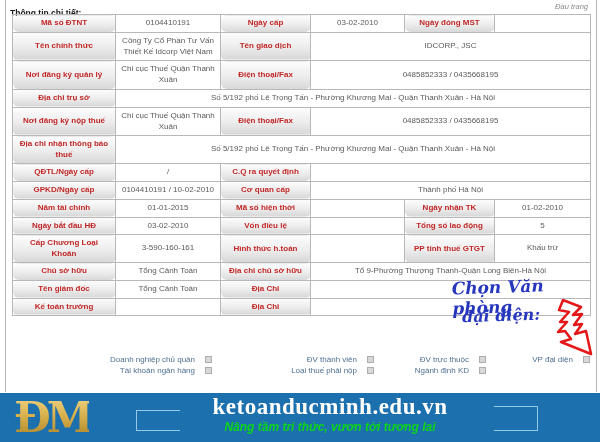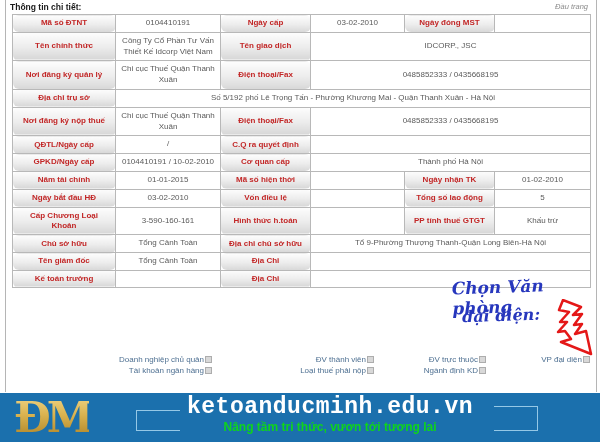--- a/index.html
+++ b/index.html
@@ -13,49 +13,49 @@
     --border-grey:#b8b8b8;
   }
   *{margin:0;padding:0;box-sizing:border-box;}
   html,body{width:600px;height:442px;background:#fff;overflow:hidden;}
   body{font-family:"Liberation Sans",sans-serif;position:relative;}
 
   .edge{position:absolute;top:0;width:1px;height:392px;background:#b5b5b5;}
   .edge-left{left:5px;}
   .edge-right{left:596px;}
 
-  .page-title{position:absolute;left:10px;top:2px;font-size:8.5px;font-weight:bold;color:#1a1a1a;}
+  .page-title{position:absolute;left:10px;top:8px;font-size:8.5px;font-weight:bold;color:#1a1a1a;}
   .top-link{position:absolute;right:12px;top:2px;font-size:7.5px;font-style:italic;color:#8a8a8a;text-decoration:none;}
 
   table.info{position:absolute;left:12px;top:14px;width:578px;border-collapse:collapse;table-layout:fixed;}
   table.info td{border:1px solid var(--border-grey);font-size:8px;padding:3px 5px;height:14px;vertical-align:middle;word-wrap:break-word;}
   td.label{background:linear-gradient(180deg,#fdfdfd 0%,#ececec 55%,#d7d7d7 100%);
            color:var(--label-red);font-weight:bold;text-align:center;line-height:1.3;border-radius:6px;}
   td.value{background:#fff;color:#5a5a5a;text-align:center;line-height:1.35;}
 
   .cb-area{position:absolute;left:12px;top:355px;width:578px;}
   .cb-row{display:grid;grid-template-columns:200px 162px 112px 104px;margin-bottom:2px;}
-  .cb-cell{display:flex;justify-content:flex-end;align-items:center;gap:1px;font-size:8px;color:var(--cb-text);white-space:nowrap;}
+  .cb-cell{display:flex;justify-content:flex-end;align-items:center;gap:10px;font-size:8px;color:var(--cb-text);white-space:nowrap;}
   .cb-box{width:7px;height:7px;background:#d8d8d8;border:1px solid #adadad;display:inline-block;cursor:pointer;}
 
   .annot{position:absolute;font-family:"DejaVu Serif",serif;font-style:italic;font-weight:bold;color:var(--annotation-blue);transform:rotate(-2deg);}
   .annot-1{left:452px;top:276px;font-size:17px;}
   .annot-2{left:462px;top:306px;font-size:16px;}
   .arrow{position:absolute;left:548px;top:299px;}
 
   .banner{position:absolute;left:0;top:393px;width:600px;height:63px;background:var(--banner-blue);}
   .logo{position:absolute;left:14px;top:0px;font-family:"DejaVu Serif",serif;font-weight:bold;font-size:42px;line-height:49px;
         background:linear-gradient(180deg,#f2d88c 0%,#d9b24e 45%,#a87d22 100%);
         -webkit-background-clip:text;background-clip:text;color:transparent;letter-spacing:-4px;}
   .frame{position:absolute;border:1px solid rgba(170,215,240,.85);}
   .frame-left{left:136px;top:17px;width:44px;height:21px;border-right:none;}
   .frame-right{left:494px;top:13px;width:44px;height:25px;border-left:none;}
   .banner-text{position:absolute;left:70px;top:1px;width:520px;text-align:center;}
-  .domain{font-family:Liberation Mono, monospace;font-weight:bold;font-size:23px;color:#fff;line-height:26px;letter-spacing:.5px;}
-  .slogan{font-size:12px;font-weight:bold;color:var(--slogan-green);line-height:15px;}
+  .domain{font-family:Liberation Serif, serif;font-weight:bold;font-size:23px;color:#fff;line-height:26px;letter-spacing:.5px;}
+  .slogan{font-size:12px;font-weight:bold;color:var(--slogan-green);line-height:15px;font-style:italic;}
 </style>
 </head>
 <body>
 
 <div class="edge edge-left"></div>
 <div class="edge edge-right"></div>
 
 <div class="page-title">Thông tin chi tiết:</div>
 <a class="top-link" href="#">Đầu trang</a>
 
@@ -93,20 +93,24 @@
         <td class="label">Địa chỉ trụ sở</td>
         <td class="value" colspan="5">Số 5/192 phố Lê Trọng Tấn - Phường Khương Mai - Quận Thanh Xuân - Hà Nội</td>
       </tr>
       <tr>
         <td class="label">Nơi đăng ký nộp thuế</td>
         <td class="value">Chi cục Thuế Quận Thanh Xuân</td>
         <td class="label">Điện thoại/Fax</td>
         <td class="value" colspan="3">0485852333 / 0435668195</td>
       </tr>
       <tr>
+        <td class="label">Địa chỉ nhận thông báo thuế</td>
+        <td class="value" colspan="5">Số 5/192 phố Lê Trọng Tấn - Phường Khương Mai - Quận Thanh Xuân - Hà Nội</td>
+      </tr>
+      <tr>
         <td class="label">QĐTL/Ngày cấp</td>
         <td class="value">/</td>
         <td class="label">C.Q ra quyết định</td>
         <td class="value" colspan="3"></td>
       </tr>
       <tr>
         <td class="label">GPKD/Ngày cấp</td>
         <td class="value">0104410191 / 10-02-2010</td>
         <td class="label">Cơ quan cấp</td>
         <td class="value" colspan="3">Thành phố Hà Nội</td>

